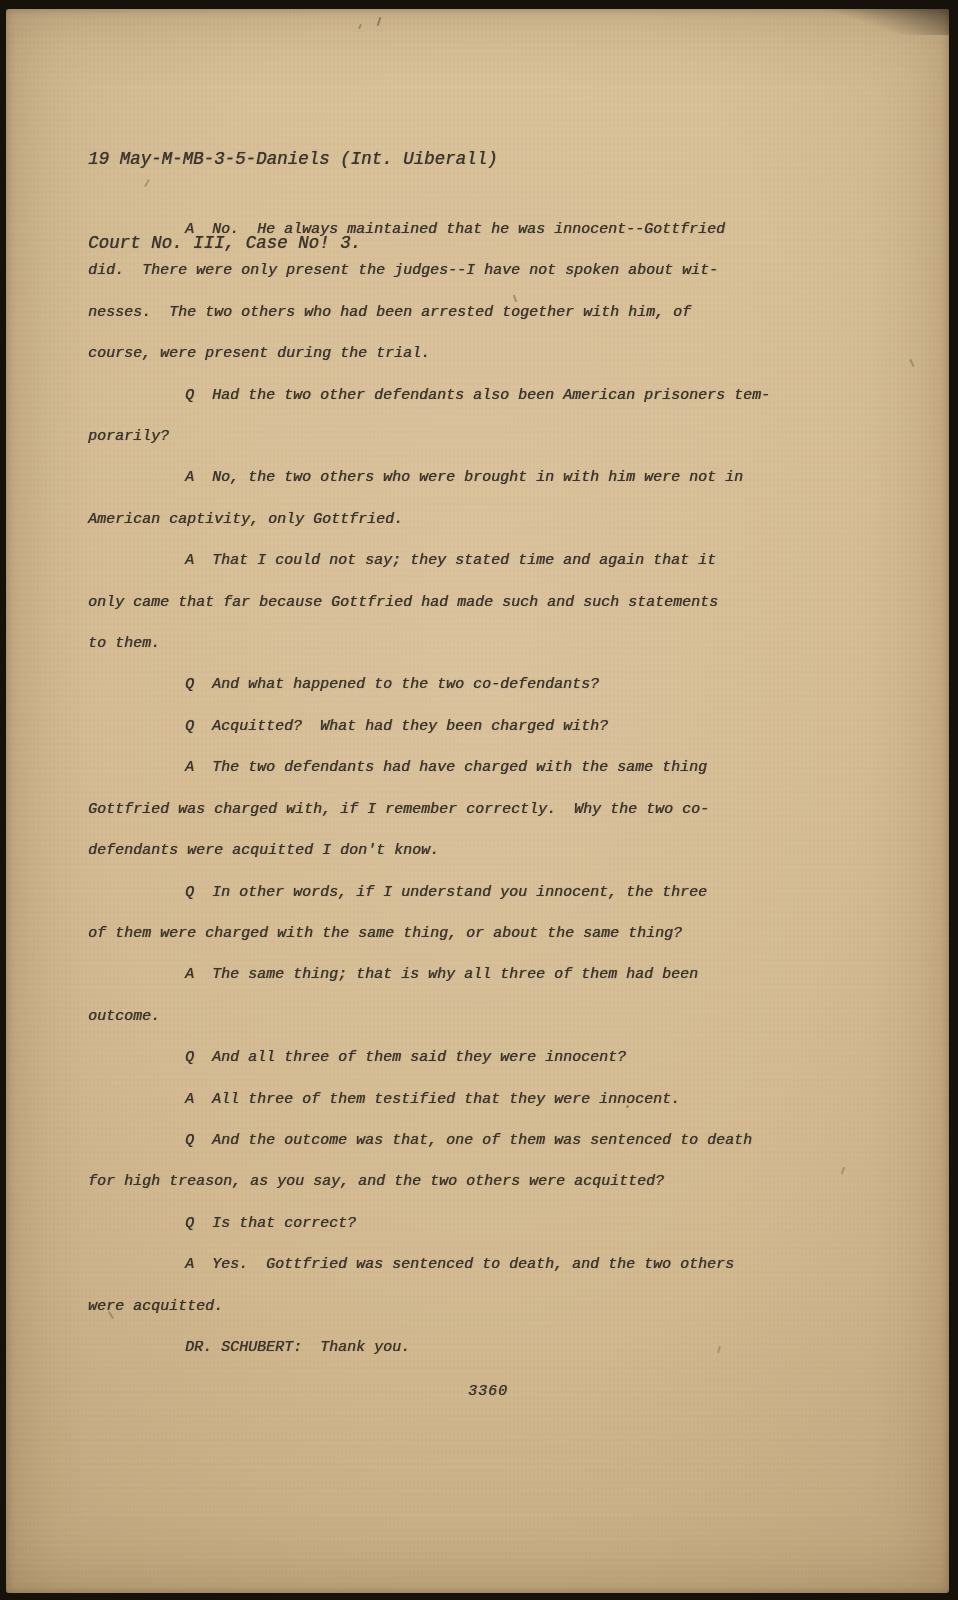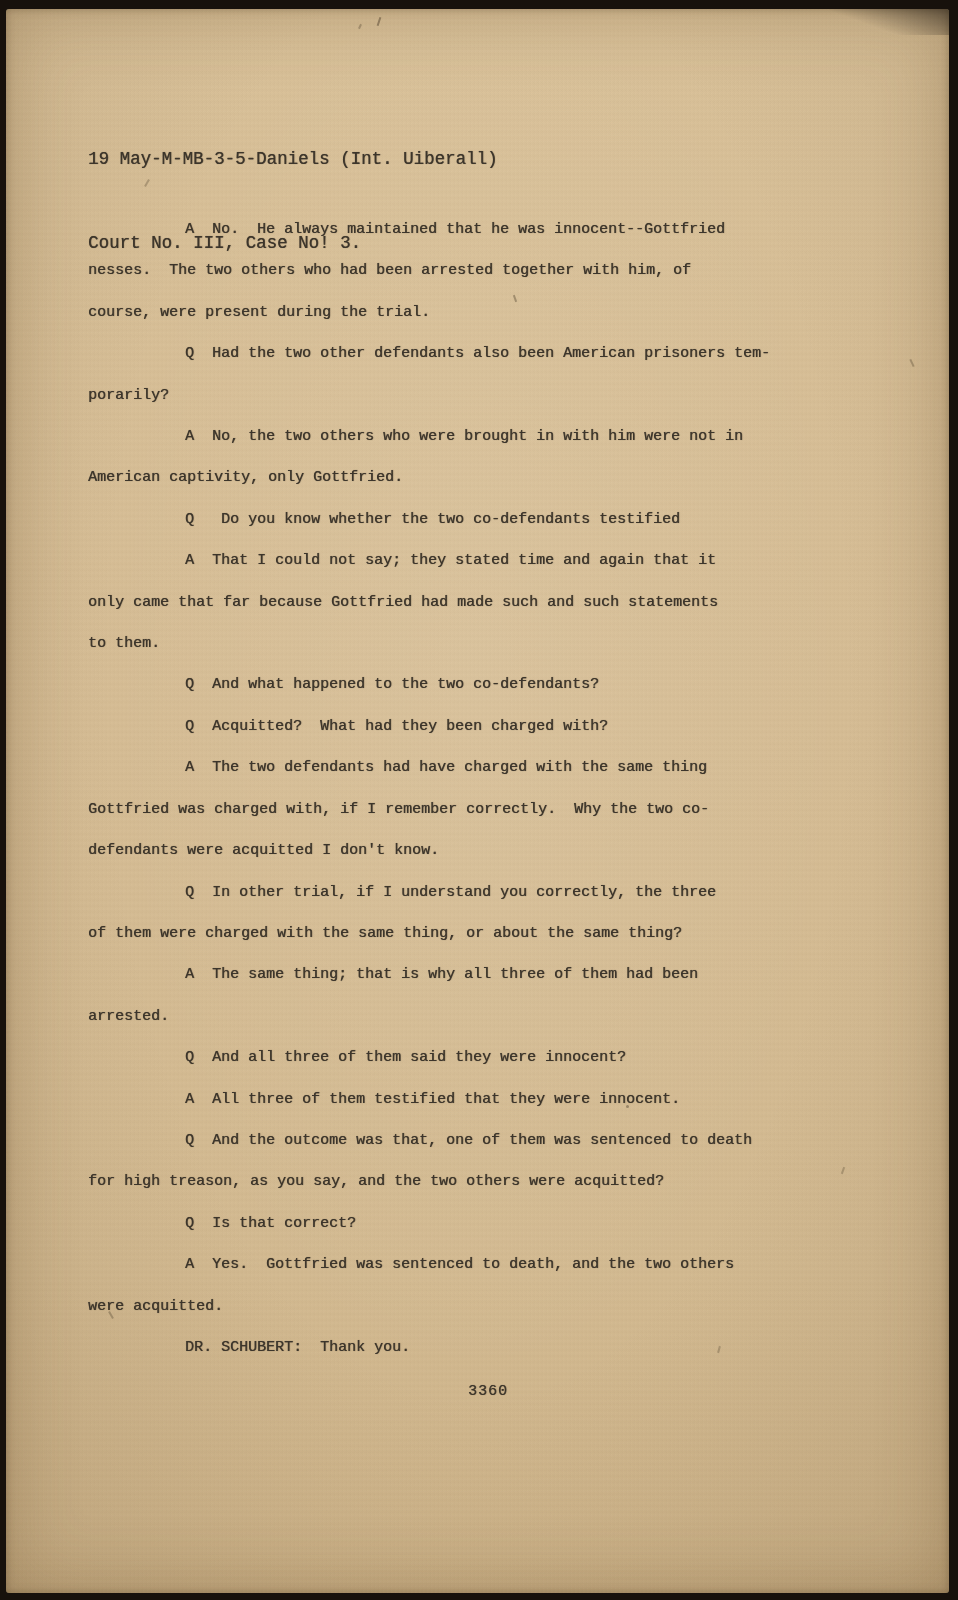--- a/index.html
+++ b/index.html
@@ -32,20 +32,21 @@
     top: 0; right: 0;
     width: 120px; height: 26px;
     background: linear-gradient(200deg, rgba(23,17,12,0.55), rgba(23,17,12,0) 65%);
     border-top-right-radius: 3px;
     pointer-events: none;
   }
   
   .ink {
     color: #3c352b;
     text-shadow: 0.4px 0.3px 0.7px rgba(58,49,38,0.85);
+    font-style: italic;
   }
   .header-block {
     position: absolute;
     top: 80px; left: 82px;
     font-size: 17.5px;
     line-height: 28px;
     white-space: pre;
   }
   .body-block {
     position: absolute;
@@ -85,39 +86,39 @@
 <div class="paper">
 
   <div class="header-block ink">
     <div class="line">19 May-M-MB-3-5-Daniels (Int. Uiberall)</div>
     <div class="line">Court No. III, Case No! 3.</div>
   </div>
 
   <div class="body-block ink">
     <div>
         <div class="line indent">A  No.  He always maintained that he was innocent--Gottfried</div>
+        <div class="line">did.  There were only present the judges--I have not spoken about wit-</div>
         <div class="line">nesses.  The two others who had been arrested together with him, of</div>
         <div class="line">course, were present during the trial.</div>
         <div class="line indent">Q  Had the two other defendants also been American prisoners tem-</div>
         <div class="line">porarily?</div>
         <div class="line indent">A  No, the two others who were brought in with him were not in</div>
         <div class="line">American captivity, only Gottfried.</div>
-        <div class="line indent">Q   Do you know whether the two co-defendants testified</div>
         <div class="line indent">A  That I could not say; they stated time and again that it</div>
         <div class="line">only came that far because Gottfried had made such and such statements</div>
         <div class="line">to them.</div>
         <div class="line indent">Q  And what happened to the two co-defendants?</div>
         <div class="line indent">Q  Acquitted?  What had they been charged with?</div>
         <div class="line indent">A  The two defendants had have charged with the same thing</div>
         <div class="line">Gottfried was charged with, if I remember correctly.  Why the two co-</div>
         <div class="line">defendants were acquitted I don't know.</div>
-        <div class="line indent">Q  In other trial, if I understand you correctly, the three</div>
+        <div class="line indent">Q  In other words, if I understand you innocent, the three</div>
         <div class="line">of them were charged with the same thing, or about the same thing?</div>
         <div class="line indent">A  The same thing; that is why all three of them had been</div>
-        <div class="line">arrested.</div>
+        <div class="line">outcome.</div>
         <div class="line indent">Q  And all three of them said they were innocent?</div>
         <div class="line indent">A  All three of them testified that they were innocent.</div>
         <div class="line indent">Q  And the outcome was that, one of them was sentenced to death</div>
         <div class="line">for high treason, as you say, and the two others were acquitted?</div>
         <div class="line indent">Q  Is that correct?</div>
         <div class="line indent">A  Yes.  Gottfried was sentenced to death, and the two others</div>
         <div class="line">were acquitted.</div>
         <div class="line indent">DR. SCHUBERT:  Thank you.</div>
       </div>
     <div class="line page-number">3360</div>

